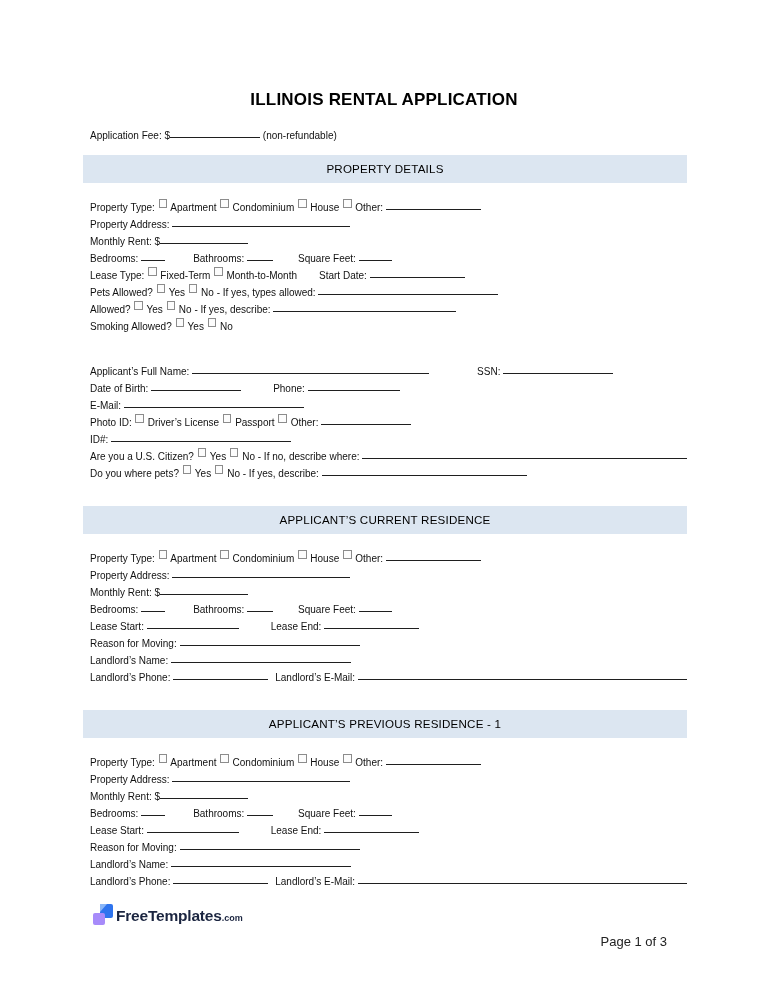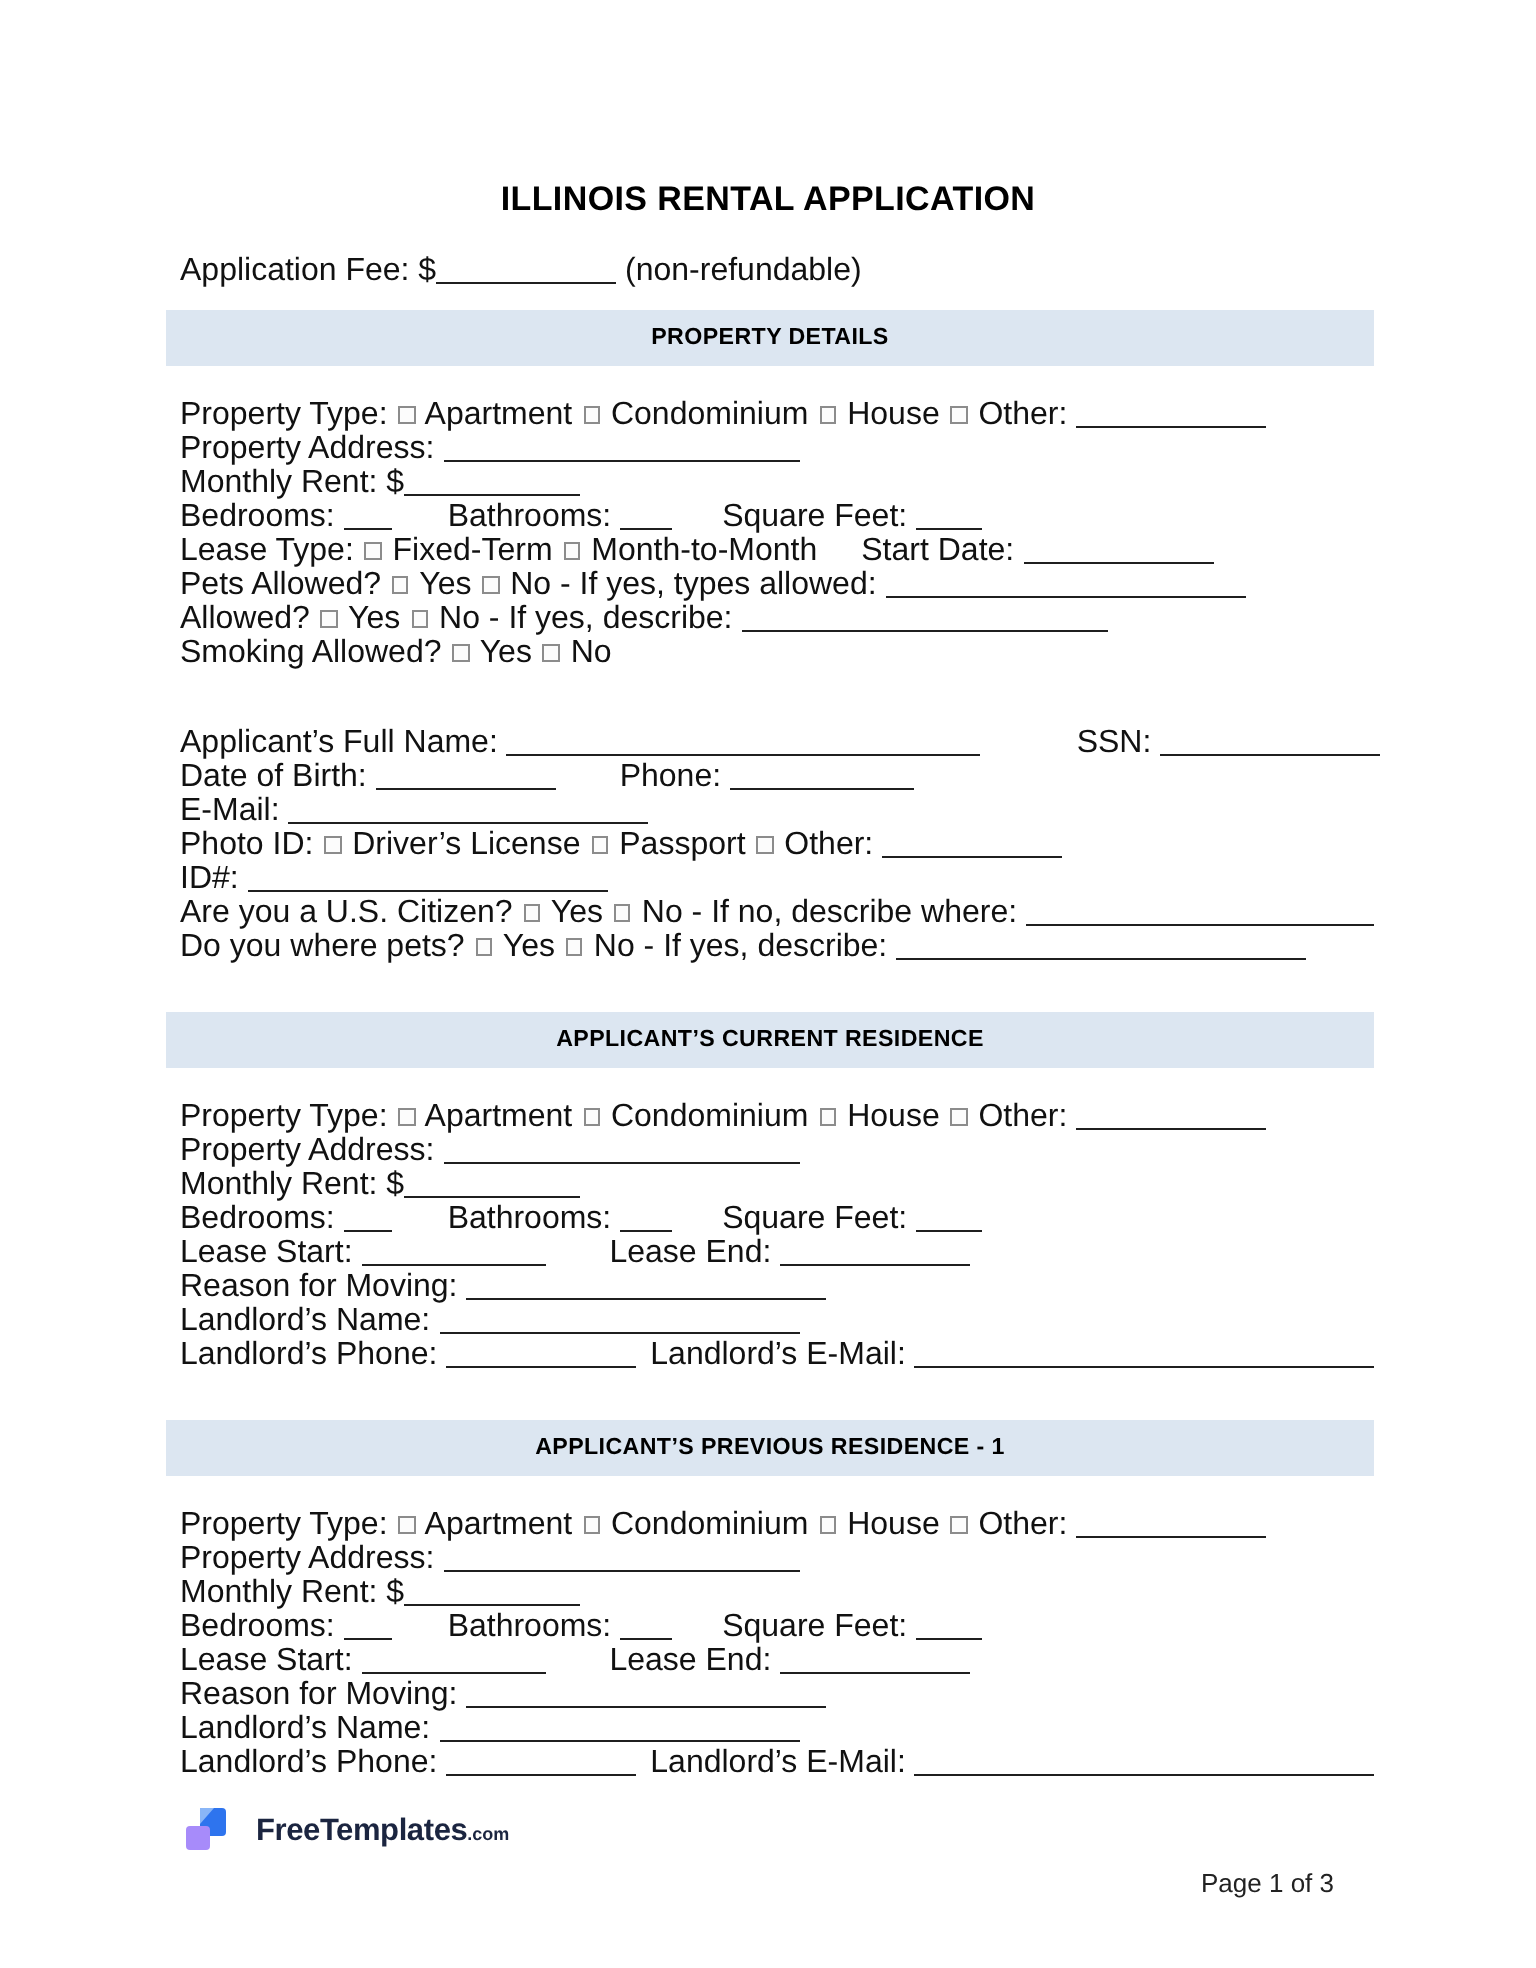--- a/index.html
+++ b/index.html
@@ -15,35 +15,35 @@
     margin:90px 0 0 0;
     text-align:center;
     font-size:17px;
     line-height:20px;
     font-weight:700;
     color:#000000;
     letter-spacing:0.2px;
   }
   .row{
     display:flex;
-    align-items:center;
+    align-items:flex-start;
     white-space:pre;
-    font-size:16px;
+    font-size:10px;
     line-height:17px;
     height:17px;
   }
   .row .t{flex:none;}
   .fee-row{margin:17px 81px 0 90px;}
   .section-bar{
     margin:12px 81px 0 83px;
     height:28px;
     line-height:28px;
     text-align:center;
     font-size:11.6px;
-    font-weight:700;
+    font-weight:400;
     color:#000000;
     letter-spacing:0.2px;
     background:#dce6f1;
   }
   .section-bar.first{margin-top:11px;}
   .rows{
     margin:0 81px 0 90px;
     padding:16px 0 12px 0;
   }
   .blank{
@@ -60,21 +60,21 @@
     background:#fcfcfc;
     margin:0 1px;
     box-sizing:border-box;
   }
   .sp{flex:none;height:1px;}
   .footer-logo{
     position:absolute;
     left:93px;top:904px;
     display:flex;
     align-items:center;
-    gap:14px;
+    gap:2px;
   }
   .brand-text{display:flex;align-items:baseline;}
   .brand{
     font-size:15.5px;
     font-weight:700;
     letter-spacing:-0.2px;
     color:#1b2540;
   }
   .brand-suffix{
     font-size:9px;

